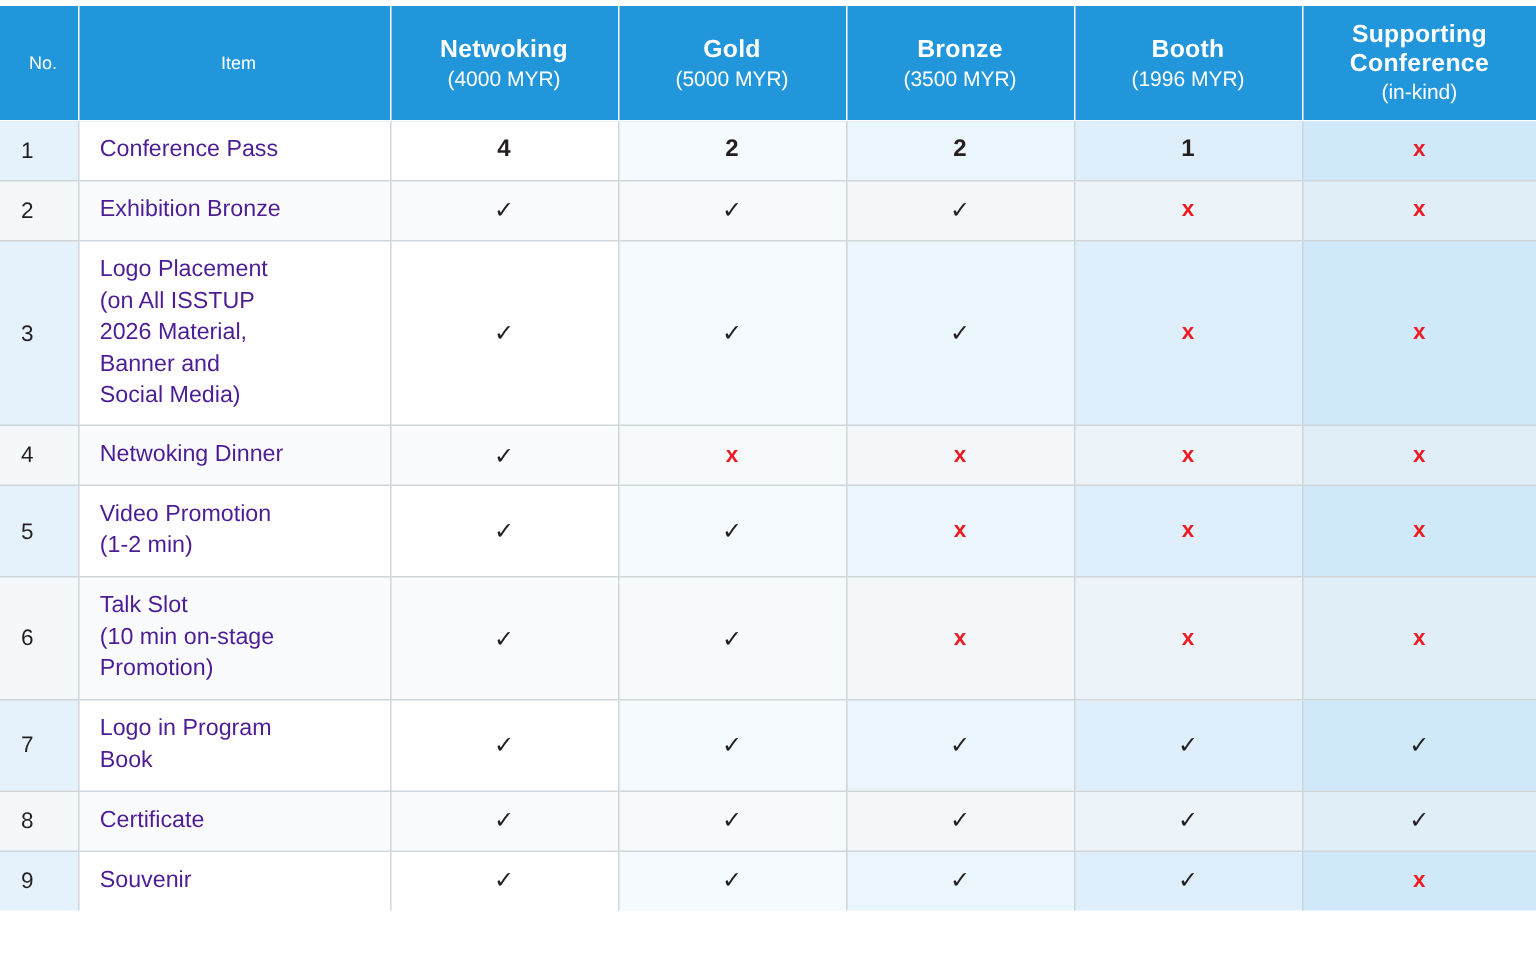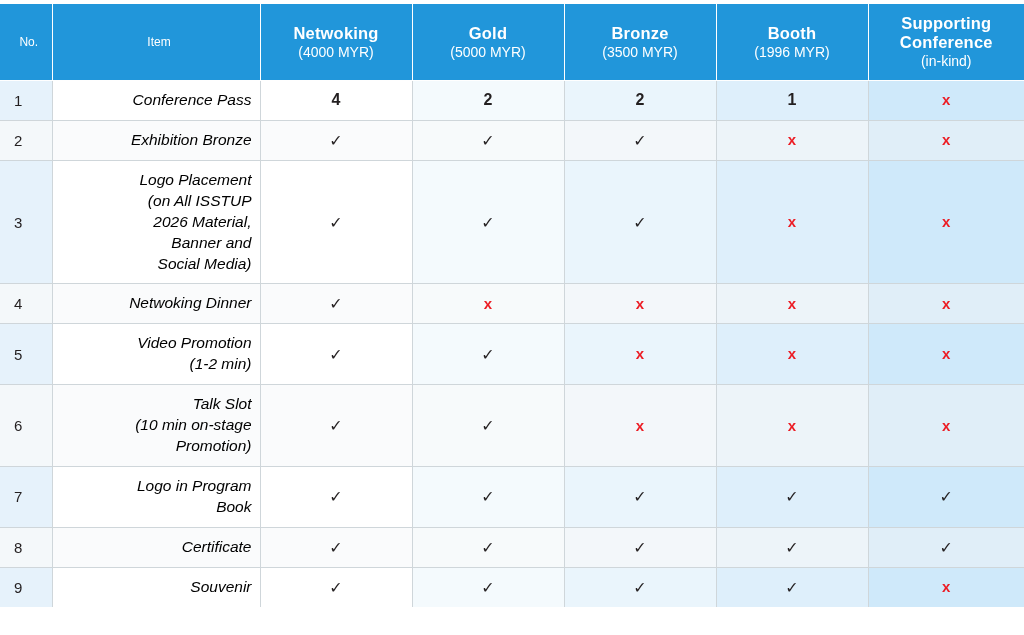--- a/index.html
+++ b/index.html
@@ -80,26 +80,25 @@
   tbody tr td:last-child { border-right: none; }
   tbody tr:last-child td { border-bottom: none; }
 
   td.cell-no {
     text-align: left;
     padding-left: 14px;
     font-size: 15px;
     color: #231f20;
   }
   td.cell-item {
-    text-align: right;
+    text-align: left;
     padding-left: 14px;
     line-height: 1.35;
     font-size: 15.5px;
-    color: #000000;
-    font-style: italic;
+    color: #4c1d95;
   }
   td.cell-mark {
     text-align: center;
     font-size: 16px;
   }
   td.cell-mark.num {
     font-weight: bold;
     font-size: 16px;
     color: #231f20;
   }

